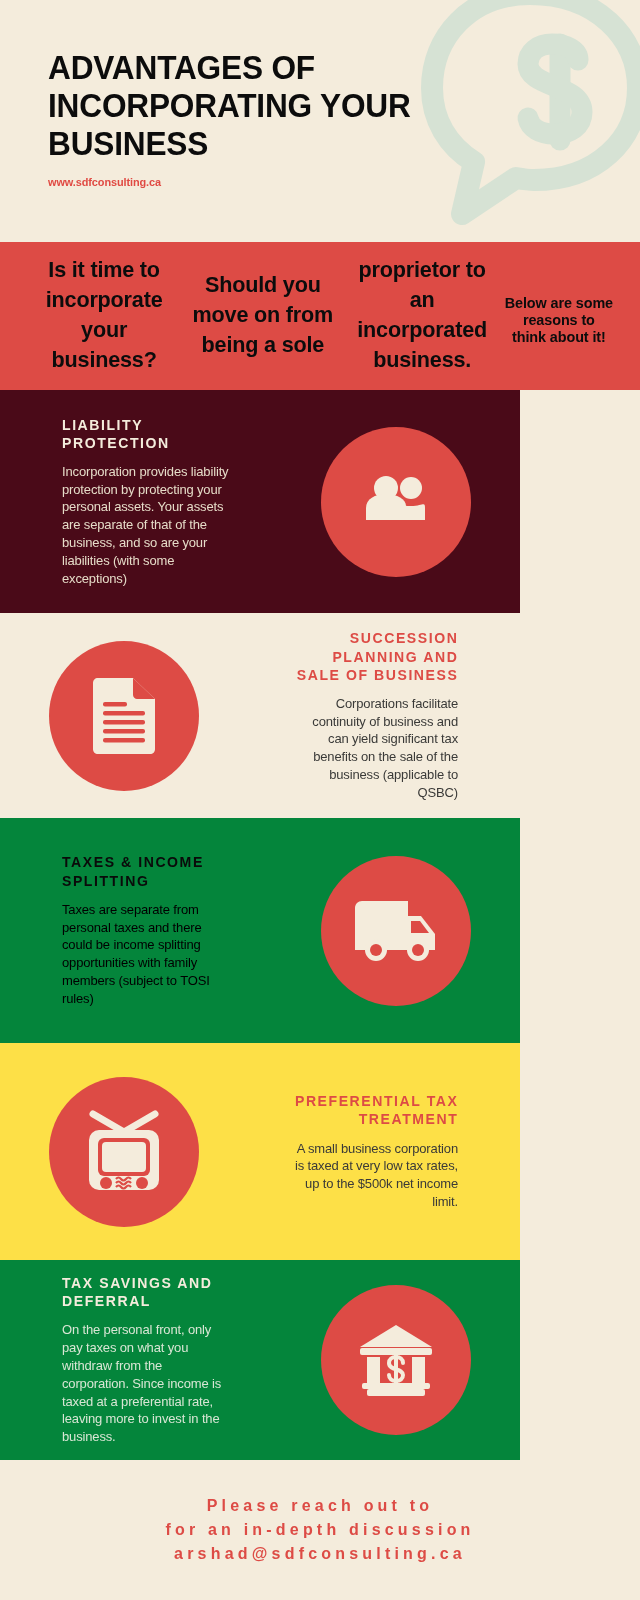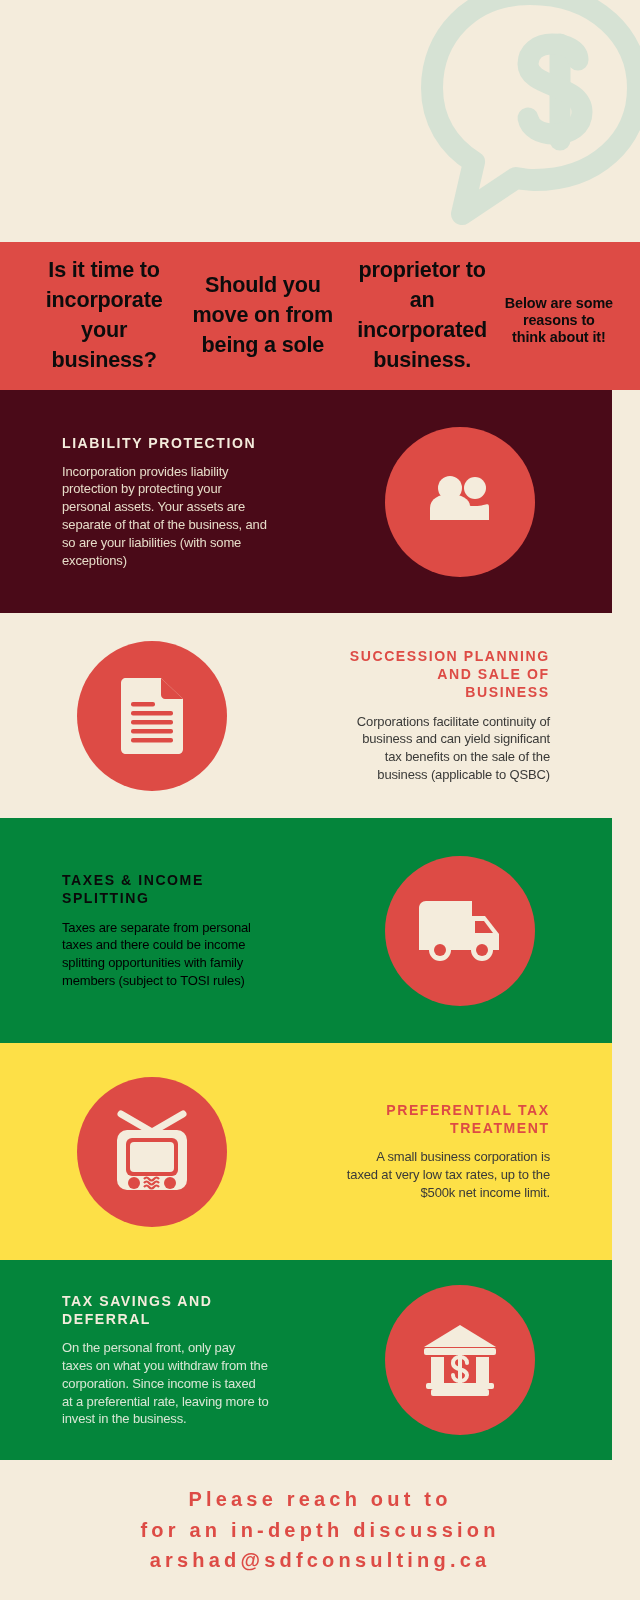--- a/index.html
+++ b/index.html
@@ -38,21 +38,21 @@
     color:#0c0c0c; text-align:center; letter-spacing:-0.2px;
     transform:scaleX(0.96);
   }
   .banner-sub {
     margin-top:8px; font-weight:bold; font-size:15px;
     color:#0c0c0c; text-align:center; letter-spacing:-0.1px;
     transform:scaleX(0.96);
   }
 
   
-  .row { width:612px; display:flex; align-items:center; position:relative; }
+  .row { width:520px; display:flex; align-items:center; position:relative; }
   .row.maroon { background:#4a0a18; height:223px; }
   .row.cream  { background:#f4ecdc; height:205px; }
   .row.green  { background:#04853b; height:225px; }
   .row.cream2 { background:#fde047; height:217px; }
   .row.green2 { background:#04853b; height:200px; }
 
   .col-text { width:320px; padding:0 40px 0 62px; }
   .col-icon { width:320px; display:flex; align-items:center; justify-content:center; }
   .col-text.right { padding:0 62px 0 40px; text-align:right; }
 
@@ -82,37 +82,45 @@
   }
   .icon-circle svg { display:block; }
 
   
   .footer {
     width:640px; height:140px; background:#f4ecdc;
     display:flex; flex-direction:column; align-items:center; justify-content:center;
     padding:0 20px;
   }
   .footer-line {
-    font-weight:bold; font-size:20px; line-height:1.52;
+    font-weight:bold; font-size:16px; line-height:1.52;
     color:#dd4b45; text-align:center; letter-spacing:4.2px;
   }
 </style>
 </head>
 <body>
 
 <div class="page">
 
   <div class="header">
     <svg class="bubble-deco" viewBox="0 0 280 250">
       <path d="M160 2 C100 2 62 45 62 96 C62 128 78 154 104 170 L92 222 L146 186 C152 187 158 188 164 188 C226 188 268 148 268 96 C268 45 226 2 160 2 Z" fill="none" stroke="#d6e2d4" stroke-width="22" stroke-linejoin="round"></path>
       <g fill="none" stroke="#d6e2d4" stroke-width="21" stroke-linecap="round">
         <path d="M190 52 L190 148"></path>
         <path d="M208 68 C208 58 196 52 182 52 C168 52 158 60 158 72 C158 96 212 92 212 120 C212 134 200 142 184 142 C170 142 160 136 158 126"></path>
       </g>
     </svg>
+    <div class="header-text">
+      <div class="title">
+        <div>ADVANTAGES OF</div>
+        <div>INCORPORATING YOUR</div>
+        <div>BUSINESS</div>
+      </div>
+      <div class="site-url">www.sdfconsulting.ca</div>
+    </div>
   </div>
 
   <div class="banner">
     <div class="banner-line">Is it time to incorporate your business?</div>
     <div class="banner-line">Should you move on from being a sole</div>
     <div class="banner-line">proprietor to an incorporated business.</div>
     <div class="banner-sub">Below are some reasons to think about it!</div>
   </div>
 
   <div class="row maroon">

